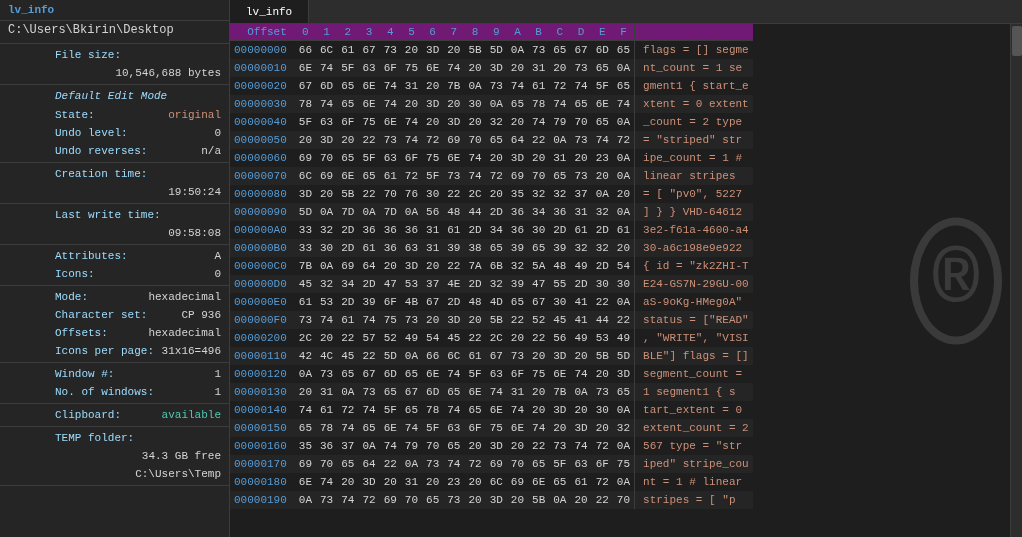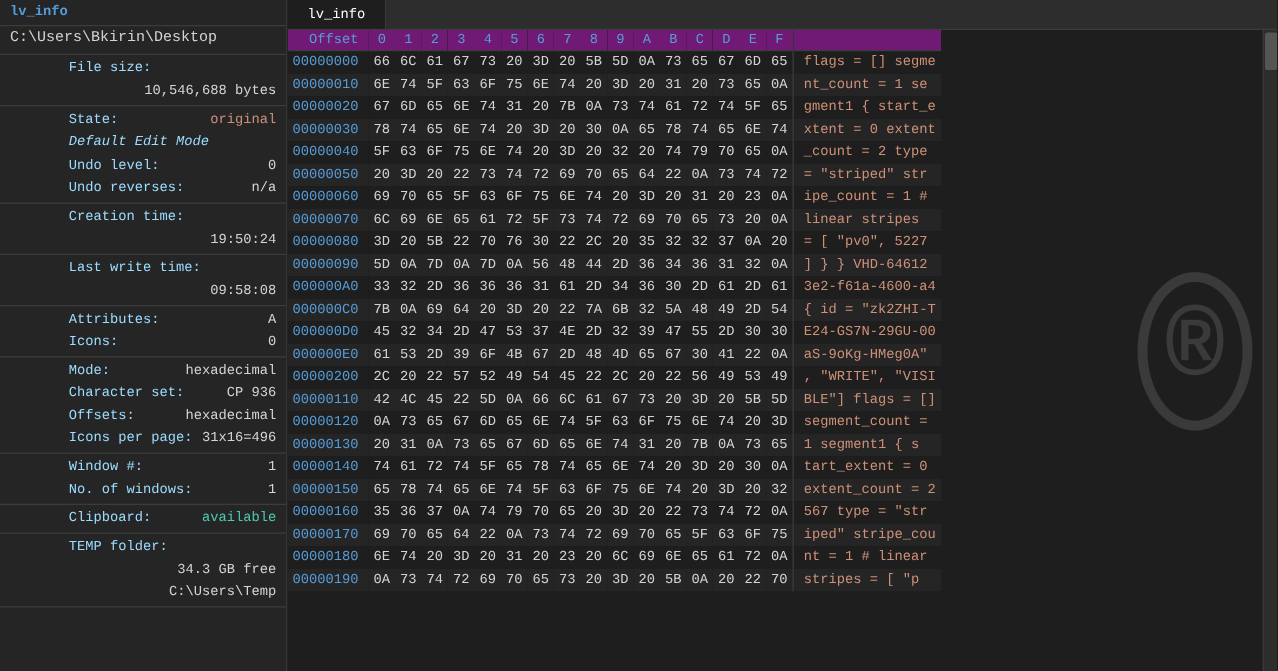--- a/index.html
+++ b/index.html
@@ -211,26 +211,26 @@
     <div class="sidebar-row">
       <span class="sidebar-label">File size:</span>
     </div>
     <div class="sidebar-row">
       <span></span>
       <span class="sidebar-value">10,546,688 bytes</span>
     </div>
   </div>
 
   <div class="sidebar-section">
+    <div class="sidebar-row" style="font-style:italic; color:#9cdcfe; padding-bottom:2px;">
+      <span>Default Edit Mode</span>
+    </div>
     <div class="sidebar-row">
       <span class="sidebar-label">State:</span>
       <span class="sidebar-value orange">original</span>
-    </div>
-    <div class="sidebar-row" style="font-style:italic; color:#9cdcfe; padding-bottom:2px;">
-      <span>Default Edit Mode</span>
     </div>
     <div class="sidebar-row">
       <span class="sidebar-label">Undo level:</span>
       <span class="sidebar-value">0</span>
     </div>
     <div class="sidebar-row">
       <span class="sidebar-label">Undo reverses:</span>
       <span class="sidebar-value">n/a</span>
     </div>
   </div>
@@ -562,20 +562,40 @@
               <td>34</td>
               <td>36</td>
               <td>30</td>
               <td>2D</td>
               <td>61</td>
               <td>2D</td>
               <td>61</td>
               <td class="ascii">3e2-f61a-4600-a4</td>
             </tr>
             <tr>
+              <td class="offset">000000B0</td>
+              <td>33</td>
+              <td>30</td>
+              <td>2D</td>
+              <td>61</td>
+              <td>36</td>
+              <td>63</td>
+              <td>31</td>
+              <td>39</td>
+              <td>38</td>
+              <td>65</td>
+              <td>39</td>
+              <td>65</td>
+              <td>39</td>
+              <td>32</td>
+              <td>32</td>
+              <td>20</td>
+              <td class="ascii">30-a6c198e9e922</td>
+            </tr>
+            <tr>
               <td class="offset">000000C0</td>
               <td>7B</td>
               <td>0A</td>
               <td>69</td>
               <td>64</td>
               <td>20</td>
               <td>3D</td>
               <td>20</td>
               <td>22</td>
               <td>7A</td>
@@ -620,20 +640,40 @@
               <td>2D</td>
               <td>48</td>
               <td>4D</td>
               <td>65</td>
               <td>67</td>
               <td>30</td>
               <td>41</td>
               <td>22</td>
               <td>0A</td>
               <td class="ascii">aS-9oKg-HMeg0A"</td>
+            </tr>
+            <tr>
+              <td class="offset">000000F0</td>
+              <td>73</td>
+              <td>74</td>
+              <td>61</td>
+              <td>74</td>
+              <td>75</td>
+              <td>73</td>
+              <td>20</td>
+              <td>3D</td>
+              <td>20</td>
+              <td>5B</td>
+              <td>22</td>
+              <td>52</td>
+              <td>45</td>
+              <td>41</td>
+              <td>44</td>
+              <td>22</td>
+              <td class="ascii">status = ["READ"</td>
             </tr>
             <tr>
               <td class="offset">00000200</td>
               <td>2C</td>
               <td>20</td>
               <td>22</td>
               <td>57</td>
               <td>52</td>
               <td>49</td>
               <td>54</td>

